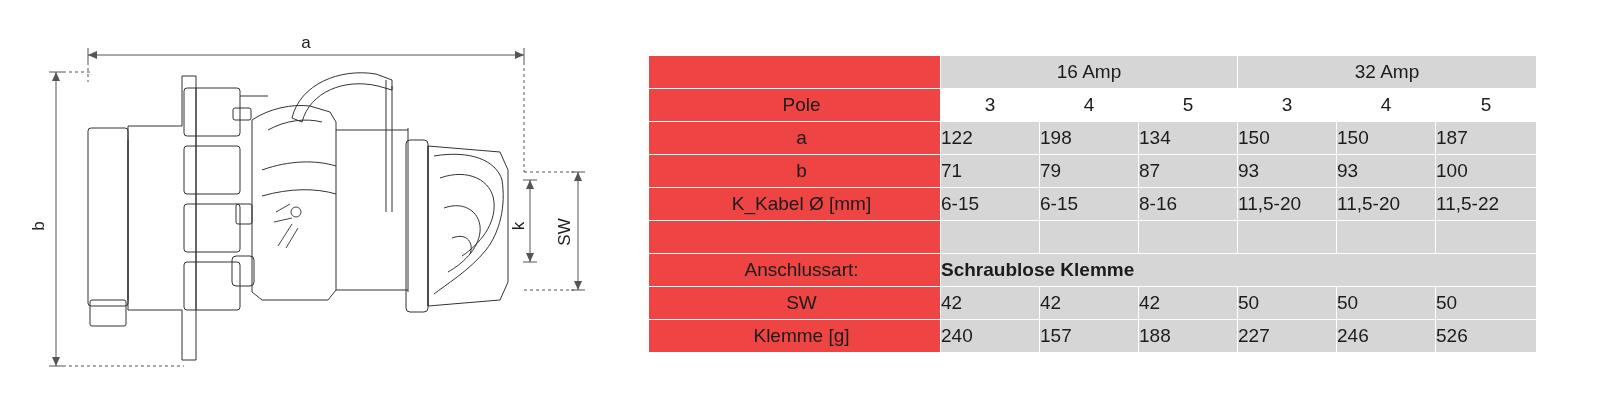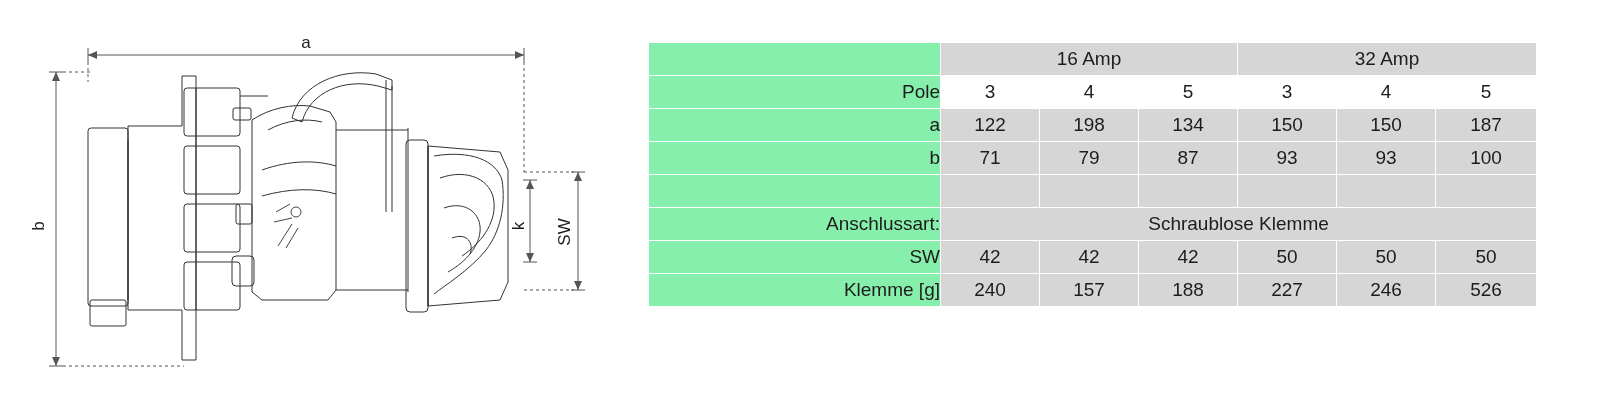--- a/index.html
+++ b/index.html
@@ -29,61 +29,61 @@
     height: 417px;
   }
   .drawing svg {
     display: block;
   }
 
   
   .table-wrap {
     position: absolute;
     left: 648px;
-    top: 42px;
+    top: 55px;
     width: 888px;
   }
   table.spec {
     border-collapse: collapse;
     table-layout: fixed;
     width: 888px;
     font-size: 19px;
     color: #1c1c1c;
   }
   table.spec td {
     border: 1px solid #ffffff;
     padding: 2px 0;
     height: 28px;
     line-height: 24px;
     vertical-align: middle;
   }
   .label {
-    text-align: right;
+    text-align: center;
     padding-left: 14px !important;
-    background: #86efac;
+    background: #ef4444;
     white-space: nowrap;
   }
   .val {
-    text-align: center;
+    text-align: left;
     background: #d6d6d6;
   }
   .val-light {
     text-align: center;
     background: #ffffff;
   }
   .hdr {
     text-align: center;
     background: #d6d6d6;
   }
   .spacer td {
     height: 22px;
   }
   .grp {
-    text-align: center;
     background: #d6d6d6;
+    font-weight: bold;
   }
   sup {
     font-size: 0.66em;
     vertical-align: super;
     line-height: 0;
   }
   .txt {
     font-family: "Liberation Sans", sans-serif;
     font-size: 17px;
     fill: #1c1c1c;
@@ -238,20 +238,29 @@
         <tr>
           <td class="label">b</td>
           <td class="val">71</td>
           <td class="val">79</td>
           <td class="val">87</td>
           <td class="val">93</td>
           <td class="val">93</td>
           <td class="val">100</td>
         </tr>
 
+        <tr>
+          <td class="label">K_Kabel Ø [mm]</td>
+          <td class="val">6-15</td>
+          <td class="val">6-15</td>
+          <td class="val">8-16</td>
+          <td class="val">11,5-20</td>
+          <td class="val">11,5-20</td>
+          <td class="val">11,5-22</td>
+        </tr>
 
         <tr class="spacer">
           <td class="label"></td>
           <td class="val"></td>
           <td class="val"></td>
           <td class="val"></td>
           <td class="val"></td>
           <td class="val"></td>
           <td class="val"></td>
         </tr>

